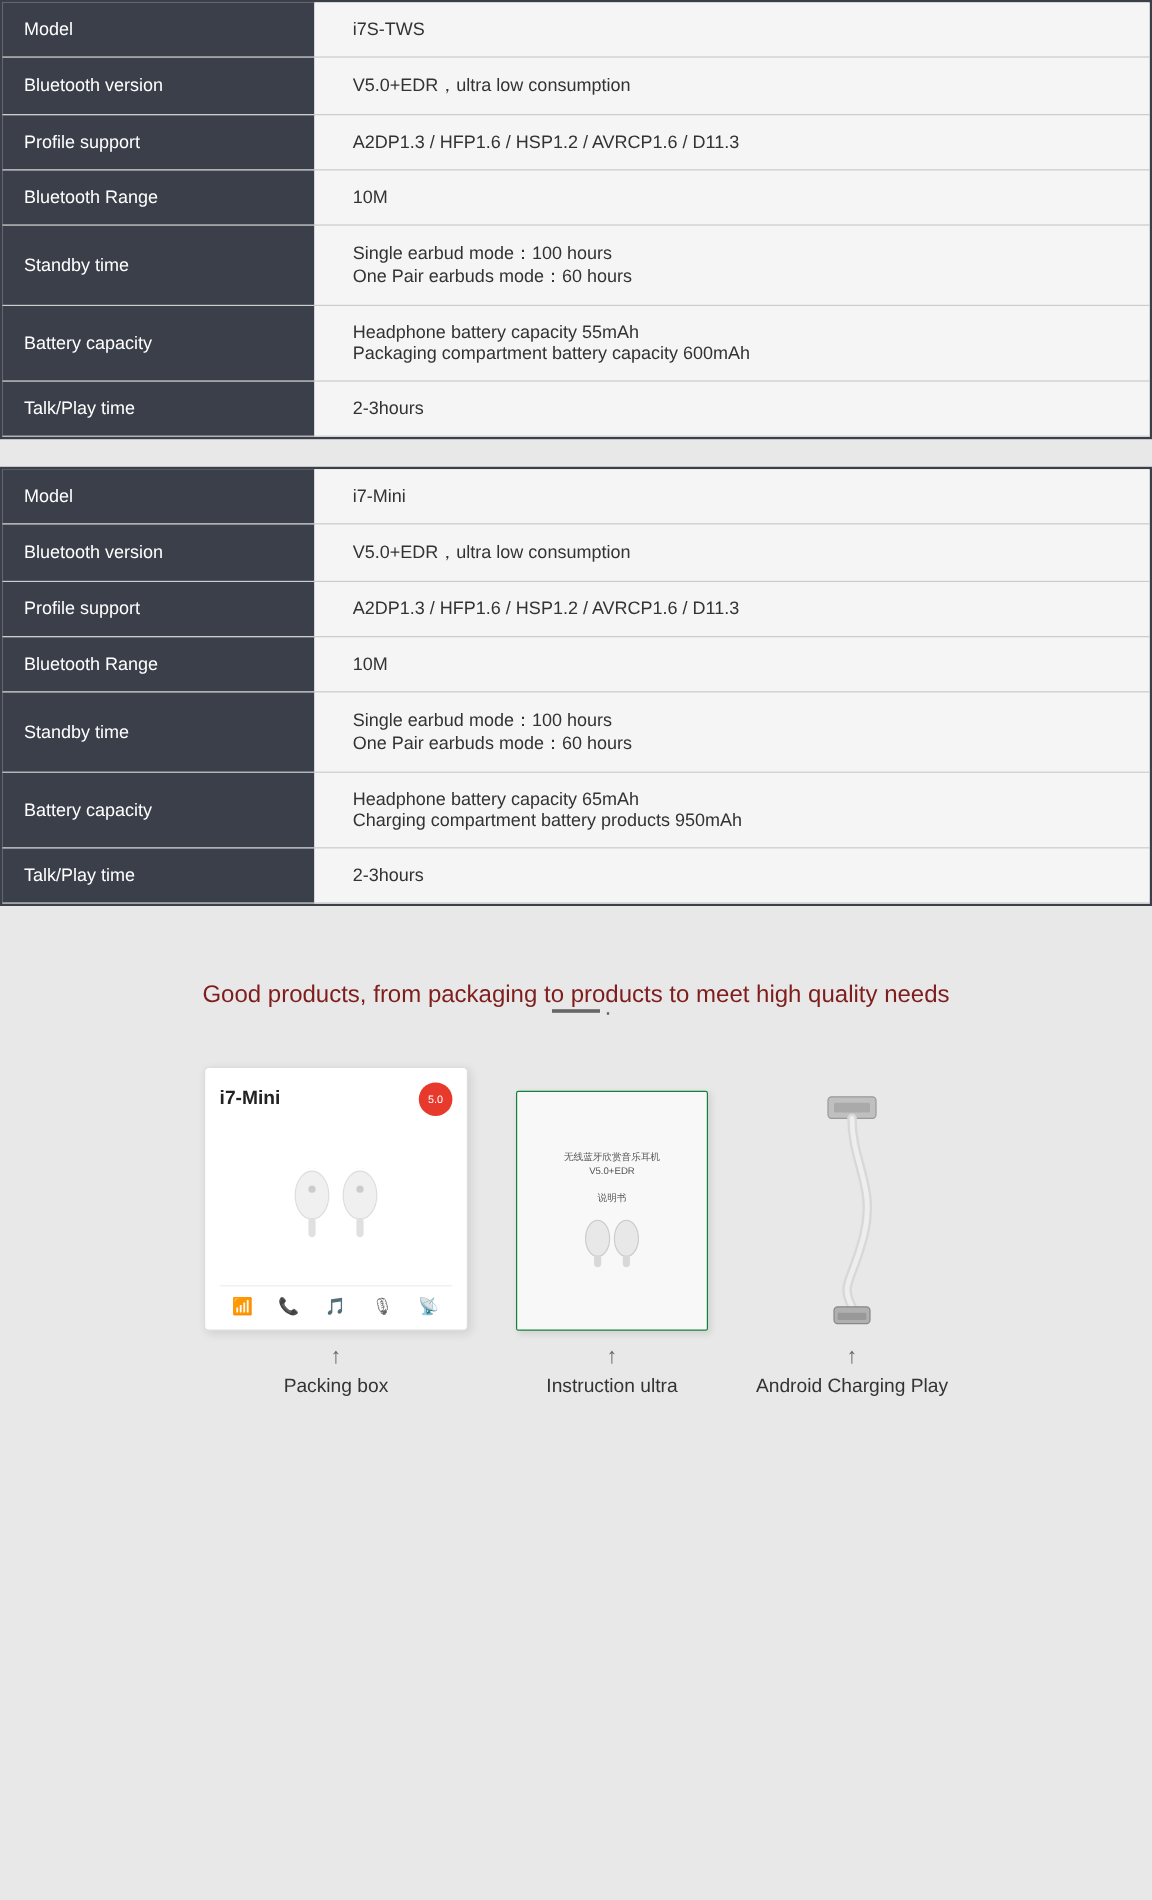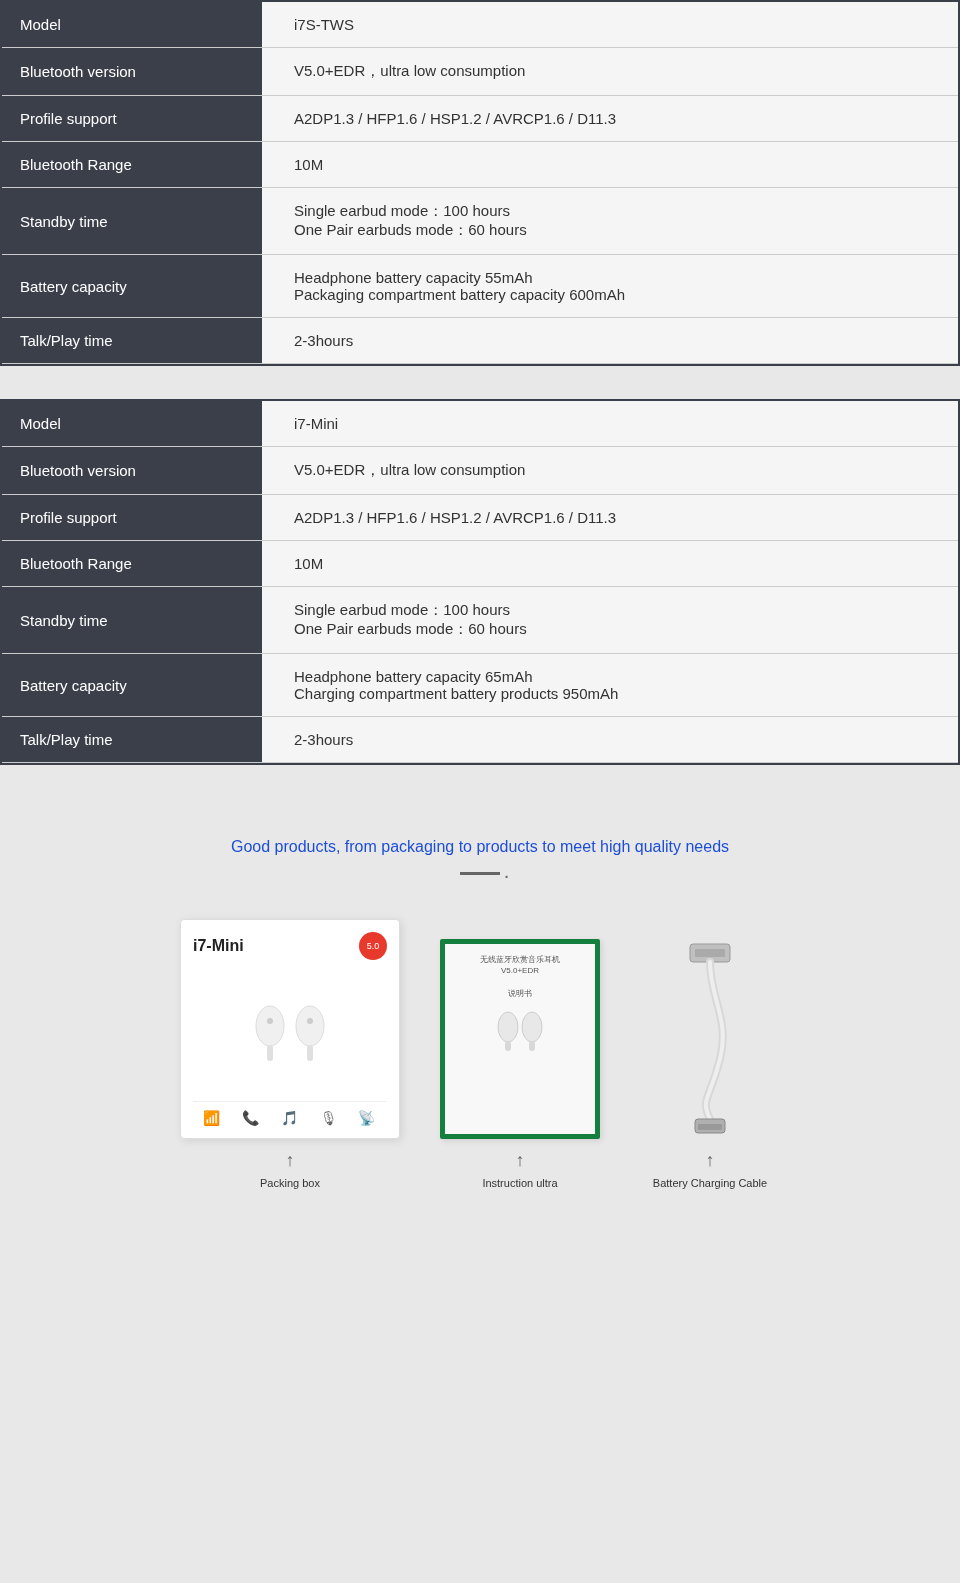--- a/index.html
+++ b/index.html
@@ -33,40 +33,39 @@
     }
 
     .spec-table td:last-child {
       background-color: #f5f5f5;
       color: #333;
       padding-left: 32px;
     }
 
     .table-section {
       border: 2px solid #3a3f4a;
-      margin-bottom: 33px;
+      margin-bottom: 23px;
     }
 
     .packaging-section {
       background: #e8e8e8;
       padding: 40px 20px 30px;
       text-align: center;
     }
 
     .packaging-title {
       font-size: 38px;
       font-weight: bold;
       color: #222;
       margin-bottom: 12px;
     }
 
     .packaging-subtitle {
-      font-size: 16px;
-      color: #1d4ed8;
-      margin-bottom: 16px;
+      font-size: 20px;
+      color: #7f1d1d;
     }
 
     .divider {
       display: inline-block;
       width: 40px;
       height: 3px;
       background: #666;
       margin-bottom: 40px;
       position: relative;
     }
@@ -155,26 +154,26 @@
     .box-icon {
       font-size: 14px;
       color: #666;
     }
 
     
     .manual-img {
       width: 160px;
       height: 200px;
       background: #f8f8f8;
-      border: 5px solid #15803d;
+      border: 1px solid #15803d;
       border-radius: 2px;
       display: flex;
       flex-direction: column;
       align-items: center;
-      justify-content: flex-start;
+      justify-content: center;
       padding: 10px;
       box-shadow: 2px 2px 6px rgba(0,0,0,0.1);
     }
 
     .manual-text-block {
       font-size: 8px;
       color: #555;
       text-align: center;
       margin-bottom: 10px;
       line-height: 1.4;
@@ -189,21 +188,21 @@
     .cable-img {
       width: 140px;
       height: 200px;
       background: transparent;
       display: flex;
       align-items: center;
       justify-content: center;
     }
 
     .accessory-label {
-      font-size: 11px;
+      font-size: 16px;
       color: #333;
       text-align: center;
       margin-top: 8px;
     }
 
     .arrow-down {
       font-size: 18px;
       color: #666;
       line-height: 1;
     }
@@ -373,18 +372,18 @@
             <path d="M 50 23 C 50 60, 70 80, 60 120 C 50 160, 40 160, 50 180" stroke="#d8d8d8" stroke-width="8" fill="none" stroke-linecap="round"></path>
             <path d="M 50 23 C 50 60, 70 80, 60 120 C 50 160, 40 160, 50 180" stroke="#eee" stroke-width="4" fill="none" stroke-linecap="round"></path>
 
             <rect x="35" y="180" width="30" height="14" rx="3" fill="#b0b0b0" stroke="#888" stroke-width="1"></rect>
             <rect x="38" y="185" width="24" height="6" rx="1" fill="#999"></rect>
           </svg>
         </div>
       </div>
       <div class="label-with-arrow">
         <span class="arrow-down">↑</span>
-        <span class="accessory-label">Battery Charging Cable</span>
+        <span class="accessory-label">Android Charging Play</span>
       </div>
     </div>
 
   </div>
 </div>
 
 </body></html>

